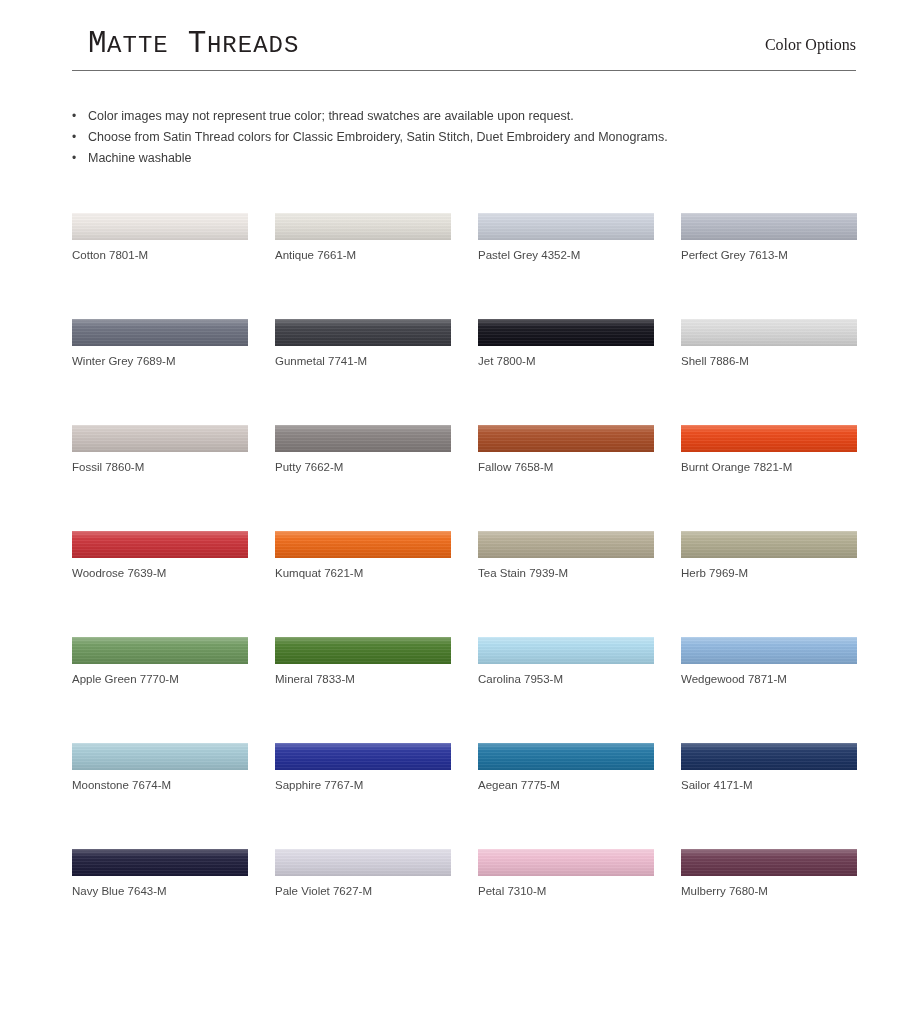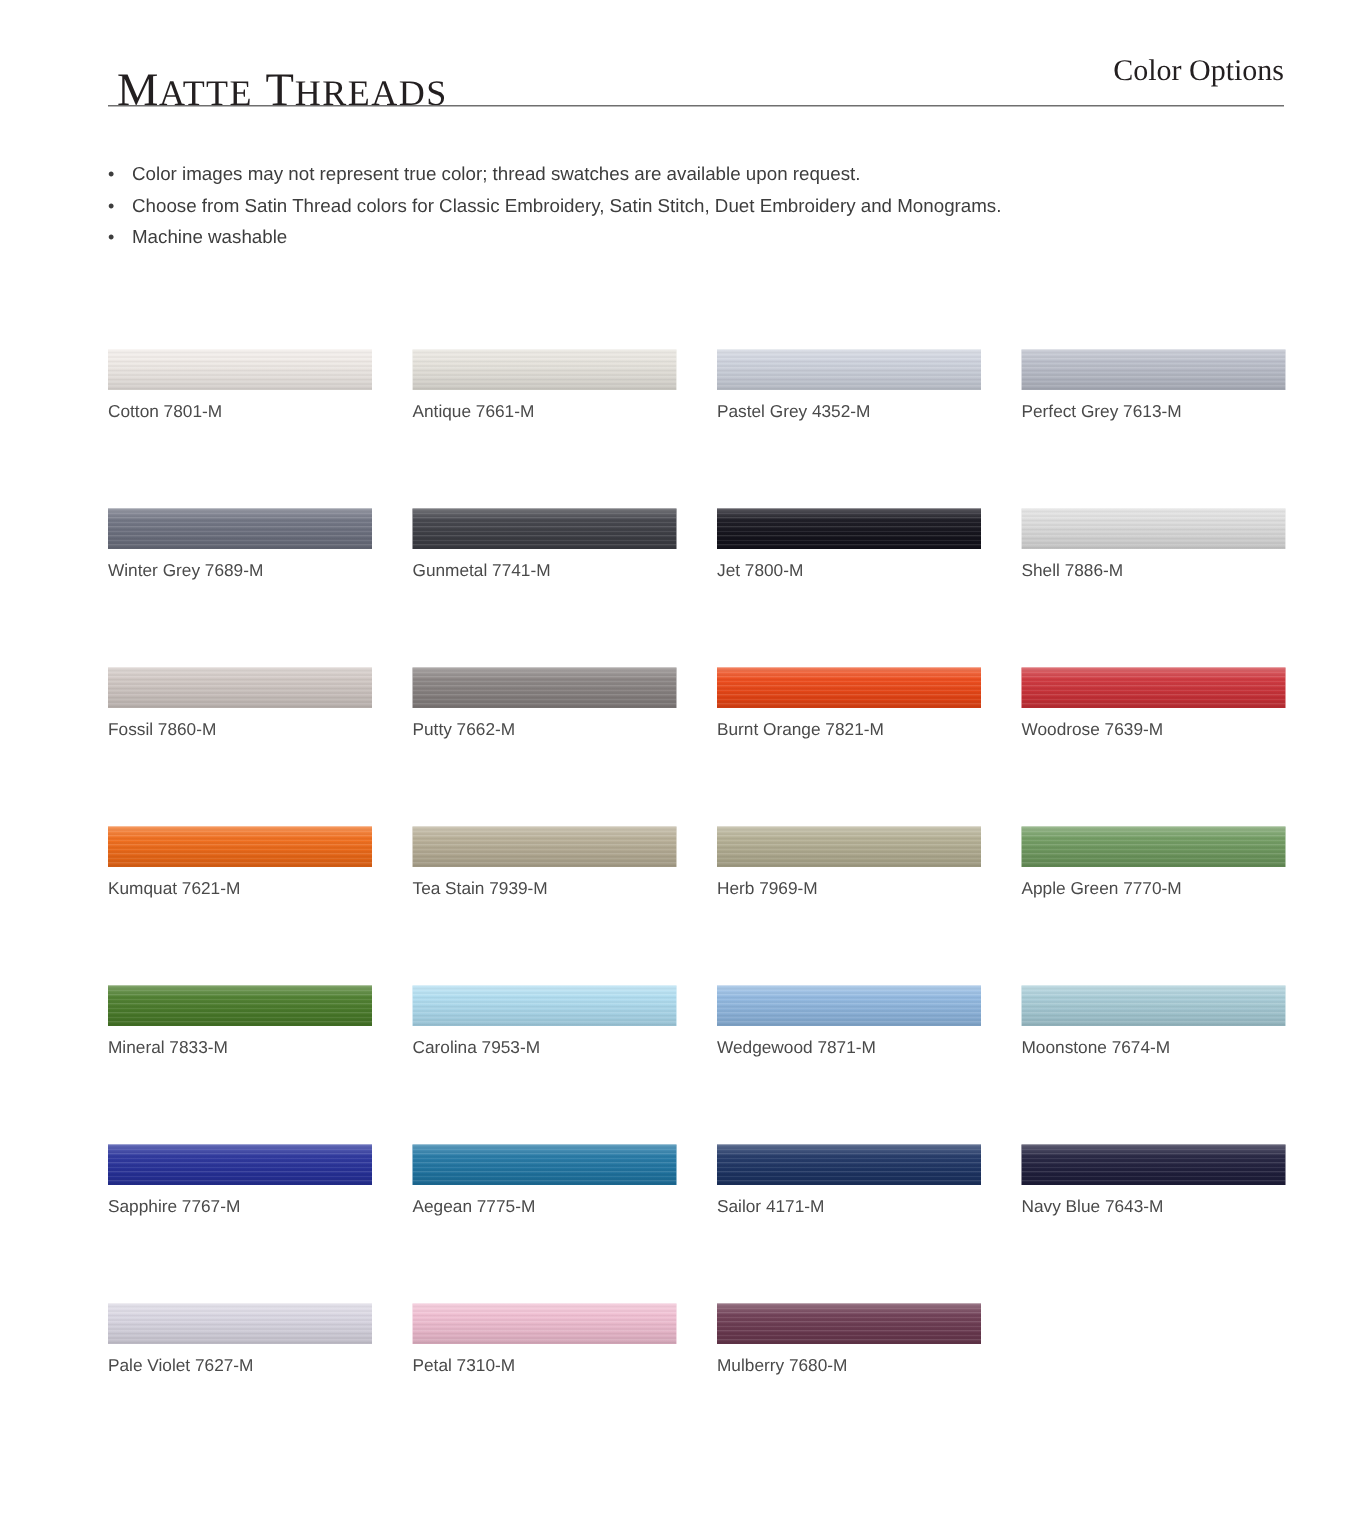--- a/index.html
+++ b/index.html
@@ -25,42 +25,41 @@
   
   .header {
     position: absolute;
     left: 72px;
     top: 26px;
     width: 784px;
     height: 46px;
   }
   .brand-title {
     position: absolute;
-    left: 6px;
+    left: 16px;
     top: 0;
-    font-family: Liberation Serif, serif;
+    font-family: Liberation Mono, monospace;
     font-size: 31px;
     letter-spacing: 0.5px;
     color: #231f20;
     white-space: nowrap;
-    margin-top: 16px;
   }
   .brand-title .cap {
     font-size: 31px;
   }
   .brand-title .small {
     font-size: 24px;
     letter-spacing: 1px;
   }
   .header-right {
     position: absolute;
     right: 0;
     top: 10px;
     font-family: "Liberation Serif", serif;
-    font-size: 20px;
+    font-size: 16px;
     color: #231f20;
     white-space: nowrap;
   }
   .header-rule {
     position: absolute;
     left: 72px;
     top: 70px;
     width: 784px;
     height: 1px;
     background: #6f6f6f;
@@ -100,21 +99,20 @@
     top: 213px;
     width: 790px;
     display: grid;
     grid-template-columns: repeat(4, 203px);
     grid-auto-rows: 106px;
   }
   .cell {
     width: 203px;
     height: 106px;
     position: relative;
-    margin-top: 20px;
   }
   .swatch {
     width: 176px;
     height: 27px;
     position: relative;
     overflow: hidden;
   }
   .swatch .sheen {
     position: absolute;
     inset: 0;
@@ -236,20 +234,27 @@
         <div class="label">Fossil 7860-M</div>
       </div>
       <div class="cell">
         <div class="swatch" style="background: rgb(136, 130, 129);">
           <div class="sheen"></div>
           <div class="gloss"></div>
         </div>
         <div class="label">Putty 7662-M</div>
       </div>
       <div class="cell">
+        <div class="swatch" style="background: rgb(171, 79, 40);">
+          <div class="sheen"></div>
+          <div class="gloss"></div>
+        </div>
+        <div class="label">Fallow 7658-M</div>
+      </div>
+      <div class="cell">
         <div class="swatch" style="background: rgb(236, 70, 21);">
           <div class="sheen"></div>
           <div class="gloss"></div>
         </div>
         <div class="label">Burnt Orange 7821-M</div>
       </div>
       <div class="cell">
         <div class="swatch" style="background: rgb(205, 50, 57);">
           <div class="sheen"></div>
           <div class="gloss"></div>

